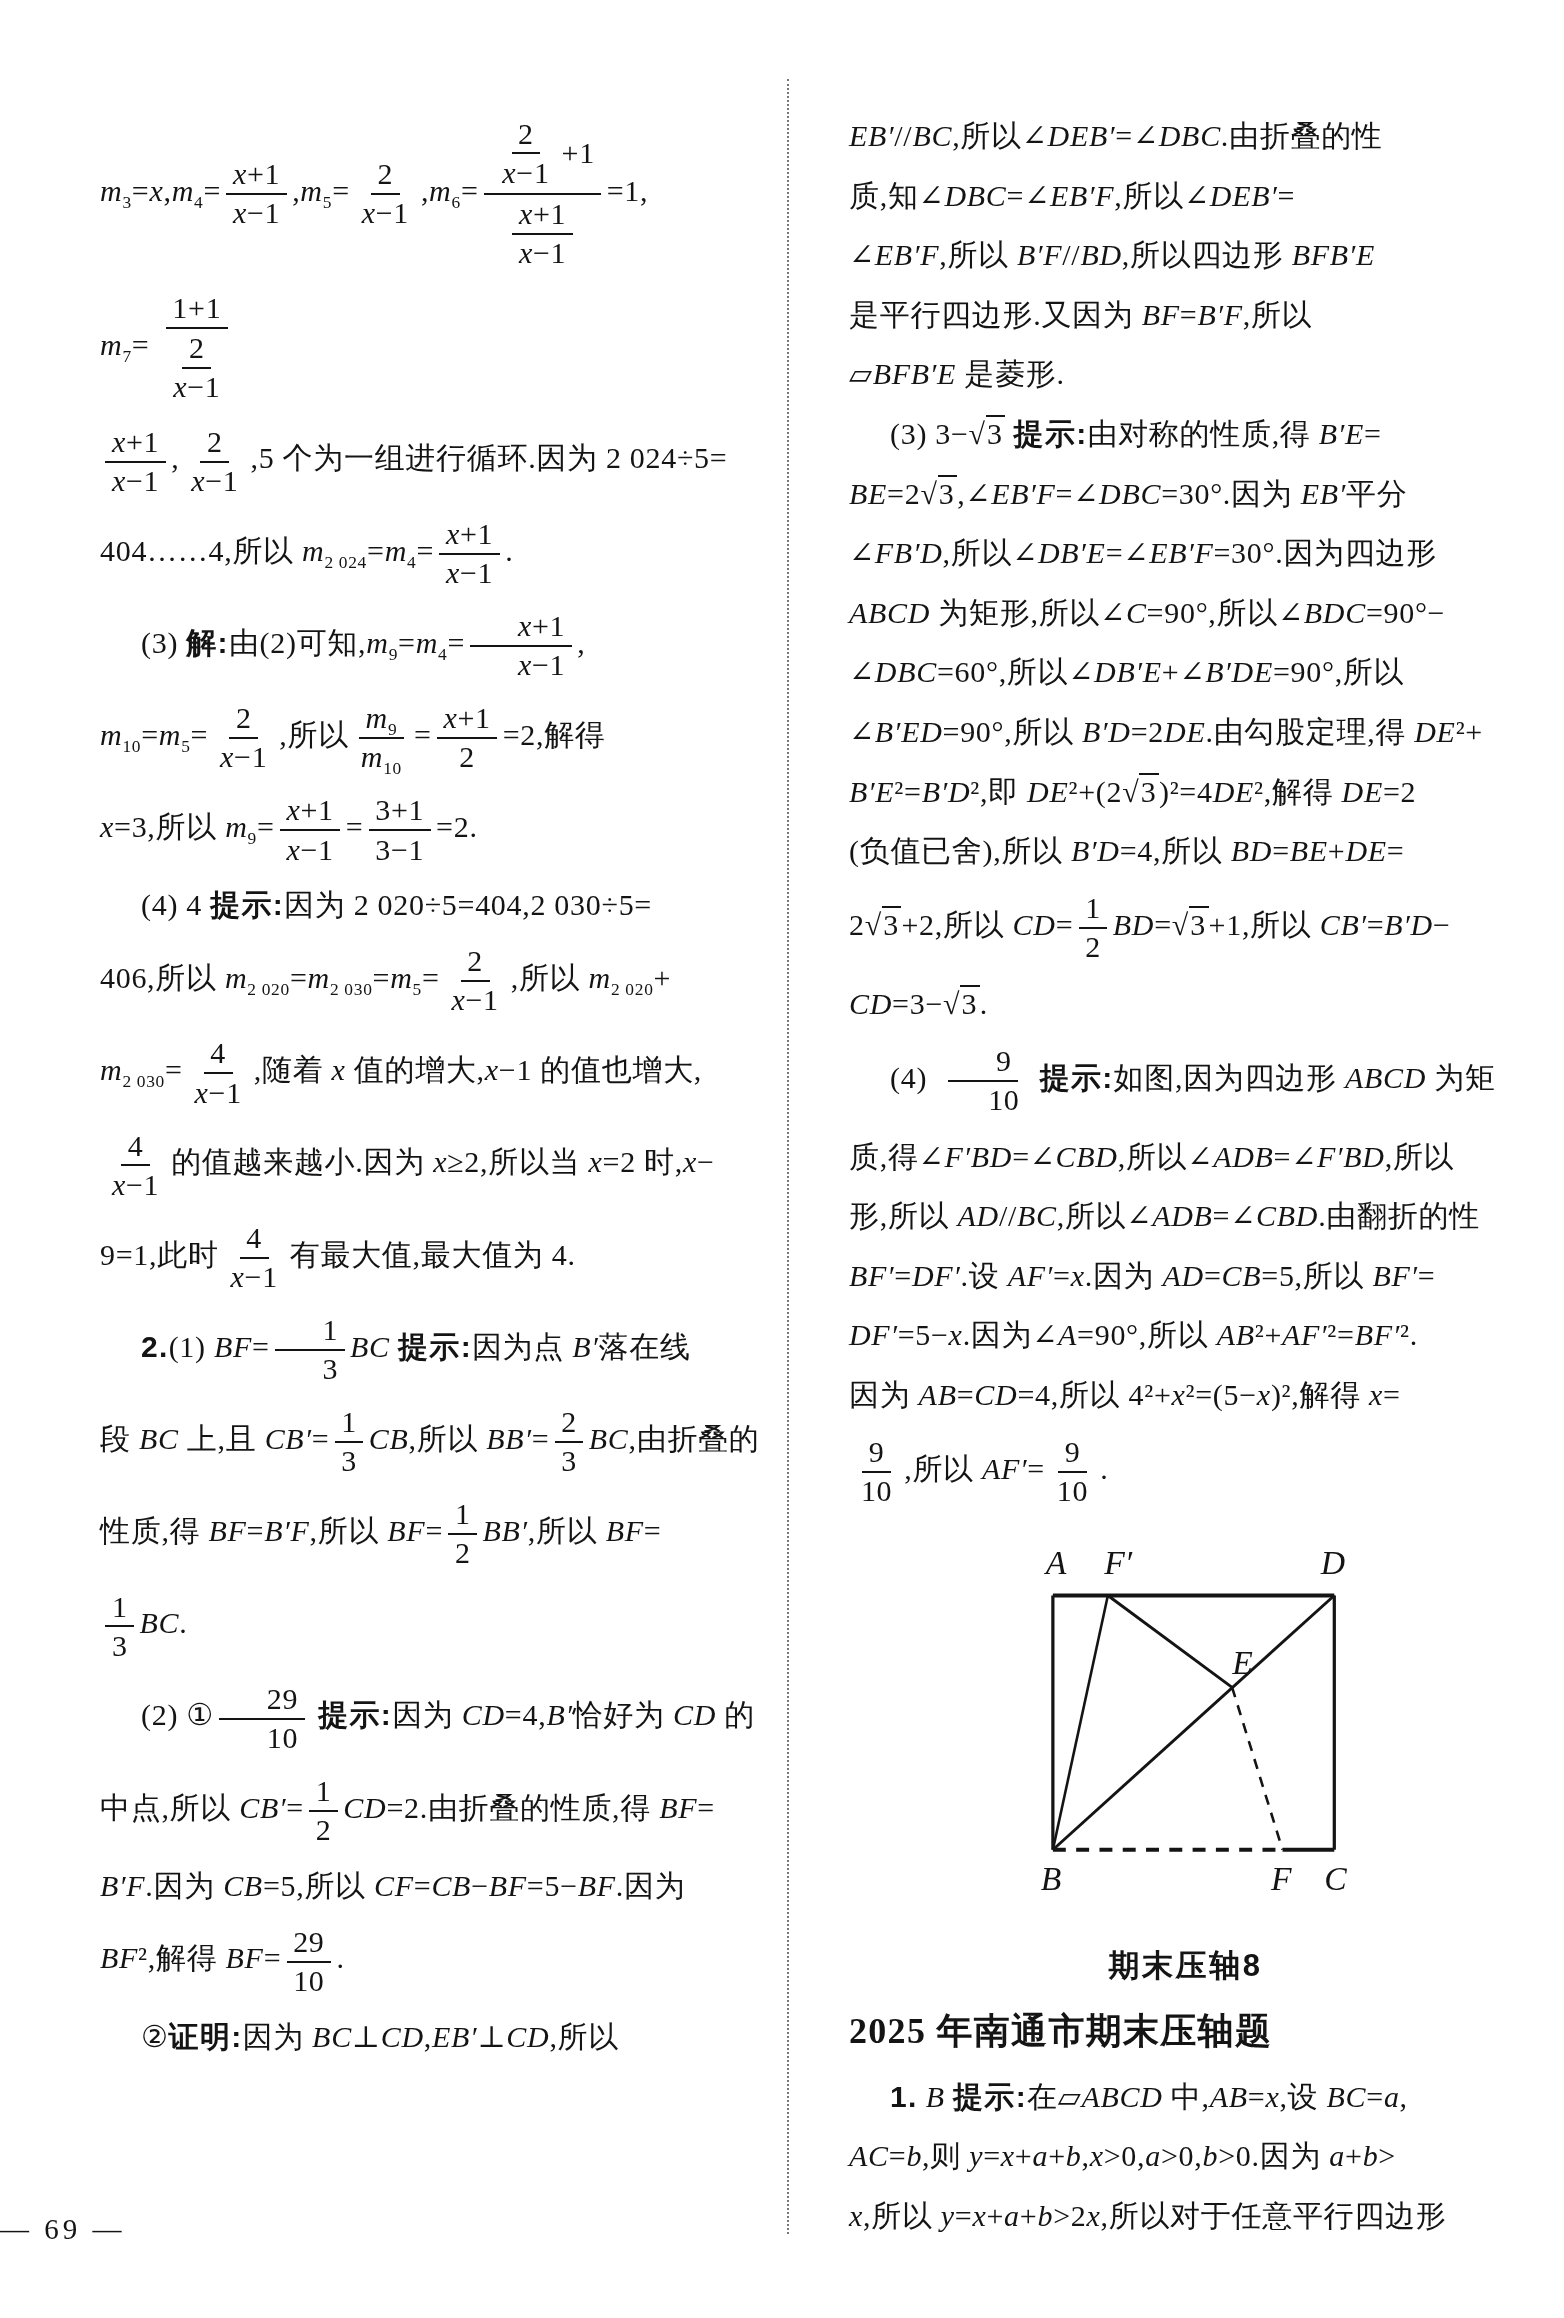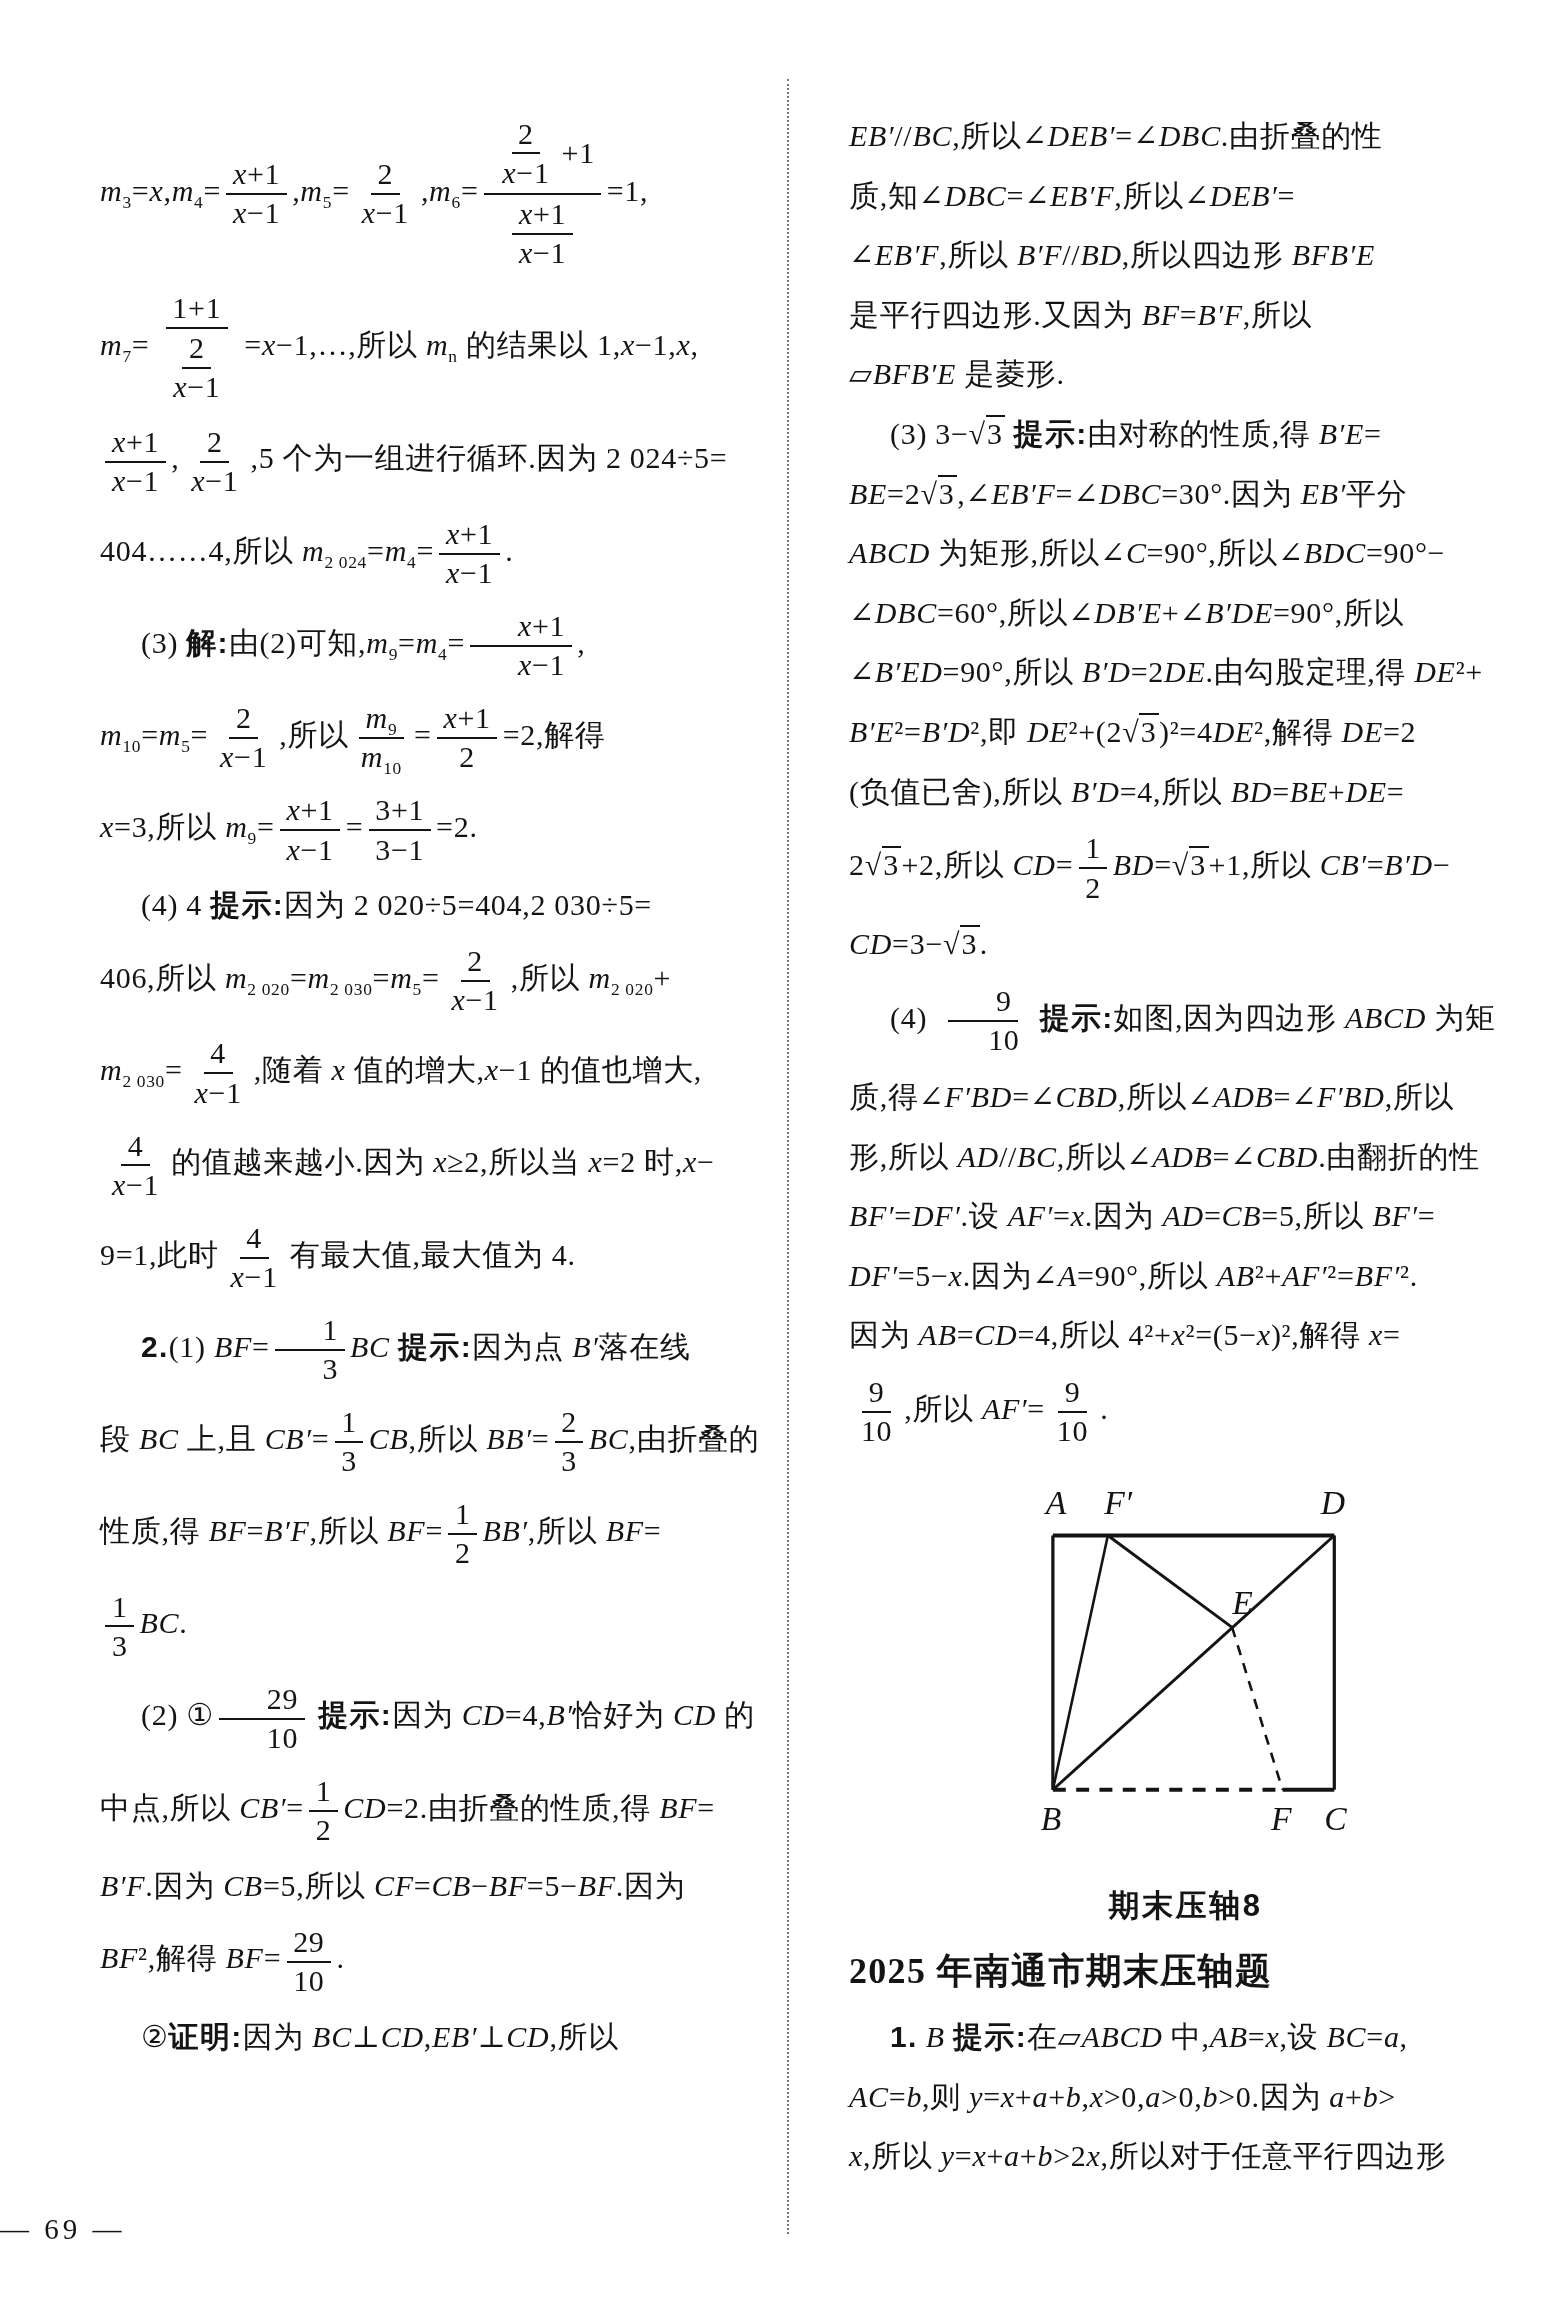--- a/index.html
+++ b/index.html
@@ -111,21 +111,21 @@
           <span class="den">
             <span class="fr">
               <span class="num">
                 <span class="t">2</span>
               </span>
               <span class="den">
                 <span class="t"><i>x</i>−1</span>
               </span>
             </span>
           </span>
-        </span><span class="t">=<i>x</i>−1,…,所以 <i>m</i><sub>n</sub> 的结果以 1,<i>x</i>−1,<i>x</i>,</span></div>
+        </span></div>
       <div class="line"><span class="fr">
           <span class="num">
             <span class="t"><i>x</i>+1</span>
           </span>
           <span class="den">
             <span class="t"><i>x</i>−1</span>
           </span>
         </span><span class="t">,</span><span class="fr">
           <span class="num">
             <span class="t">2</span>
@@ -289,20 +289,21 @@
 
   <div class="col col-right">
     <div>
         <div class="line"><span class="t"><i>EB′</i>//<i>BC</i>,所以∠<i>DEB′</i>=∠<i>DBC</i>.由折叠的性</span></div>
         <div class="line"><span class="t">质,知∠<i>DBC</i>=∠<i>EB′F</i>,所以∠<i>DEB′</i>=</span></div>
         <div class="line"><span class="t">∠<i>EB′F</i>,所以 <i>B′F</i>//<i>BD</i>,所以四边形 <i>BFB′E</i></span></div>
         <div class="line"><span class="t">是平行四边形.又因为 <i>BF</i>=<i>B′F</i>,所以</span></div>
         <div class="line"><span class="t">▱<i>BFB′E</i> 是菱形.</span></div>
         <div class="line ind"><span class="t">(3) 3−</span><span class="sq"><span>√</span><span class="rad">3</span></span><span class="t">  </span><span class="bh">提示:</span><span class="t">由对称的性质,得 <i>B′E</i>=</span></div>
         <div class="line"><span class="t"><i>BE</i>=2</span><span class="sq"><span>√</span><span class="rad">3</span></span><span class="t">,∠<i>EB′F</i>=∠<i>DBC</i>=30°.因为 <i>EB′</i>平分</span></div>
+        <div class="line"><span class="t">∠<i>FB′D</i>,所以∠<i>DB′E</i>=∠<i>EB′F</i>=30°.因为四边形</span></div>
         <div class="line"><span class="t"><i>ABCD</i> 为矩形,所以∠<i>C</i>=90°,所以∠<i>BDC</i>=90°−</span></div>
         <div class="line"><span class="t">∠<i>DBC</i>=60°,所以∠<i>DB′E</i>+∠<i>B′DE</i>=90°,所以</span></div>
         <div class="line"><span class="t">∠<i>B′ED</i>=90°,所以 <i>B′D</i>=2<i>DE</i>.由勾股定理,得 <i>DE</i>²+</span></div>
         <div class="line"><span class="t"><i>B′E</i>²=<i>B′D</i>²,即 <i>DE</i>²+(2</span><span class="sq"><span>√</span><span class="rad">3</span></span><span class="t">)²=4<i>DE</i>²,解得 <i>DE</i>=2</span></div>
         <div class="line"><span class="t">(负值已舍),所以 <i>B′D</i>=4,所以 <i>BD</i>=<i>BE</i>+<i>DE</i>=</span></div>
         <div class="line"><span class="t">2</span><span class="sq"><span>√</span><span class="rad">3</span></span><span class="t">+2,所以 <i>CD</i>=</span><span class="fr">
             <span class="num">
               <span class="t">1</span>
             </span>
             <span class="den">

